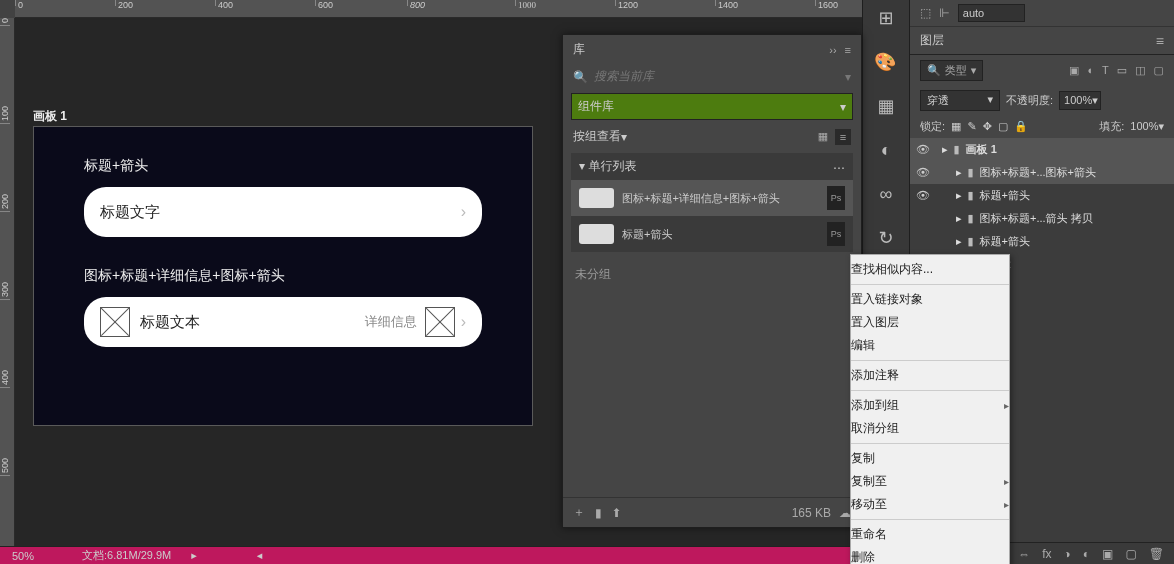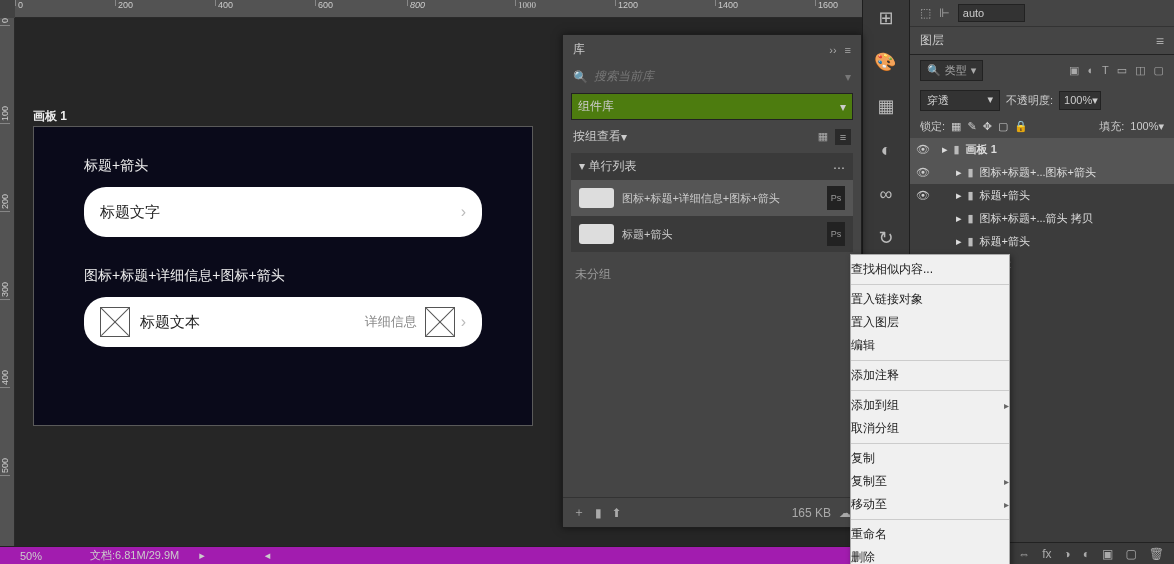--- a/index.html
+++ b/index.html
@@ -57,21 +57,21 @@
 .layers{flex:1;background:#3c3c3c;overflow:auto}
 .layer-row{display:flex;align-items:center;padding:4px 6px;color:#ddd;font-size:11px;gap:6px}
 .layer-row.sel{background:#555}
 .layer-row .eye{width:14px;text-align:center;color:#ccc}
 .layer-row .ind{display:inline-block}
 .layer-row .ficon{color:#bbb;font-size:11px}
 .ctx-menu{position:absolute;top:254px;left:850px;width:160px;background:#f0f0f0;border:1px solid #aaa;box-shadow:2px 2px 6px rgba(0,0,0,.4);z-index:50;font-size:12px;color:#222;padding:3px 0}
 .ctx-menu .mi{padding:3px 0;display:flex;justify-content:space-between;align-items:center}
 .ctx-menu .sep{height:1px;background:#ccc;margin:3px 0}
 .ctx-menu .sub::after{content:"▸";color:#666;font-size:10px}
-.status{position:absolute;bottom:0;left:0;right:265px;height:18px;background:#a21caf;border-top:1px solid #222;display:flex;align-items:center;color:#ccc;font-size:11px;padding:0 20px;gap:20px;z-index:9}
+.status{position:absolute;bottom:0;left:0;right:265px;height:18px;background:#be185d;border-top:1px solid #222;display:flex;align-items:center;color:#ccc;font-size:11px;padding:0 12px;gap:20px;z-index:9}
 .status .zoom{width:50px}
 .r-foot{position:absolute;bottom:0;right:0;width:265px;height:22px;background:#3a3a3a;border-top:1px solid #222;display:flex;align-items:center;justify-content:flex-end;gap:12px;padding:0 10px;color:#aaa;font-size:12px;z-index:11}
 </style>
 </head>
 <body>
 
 <div class="ruler-h">
     <div class="tick" style="left: 0px;">0</div>
     <div class="tick" style="left: 100px;">200</div>
     <div class="tick" style="left: 200px;">400</div>

